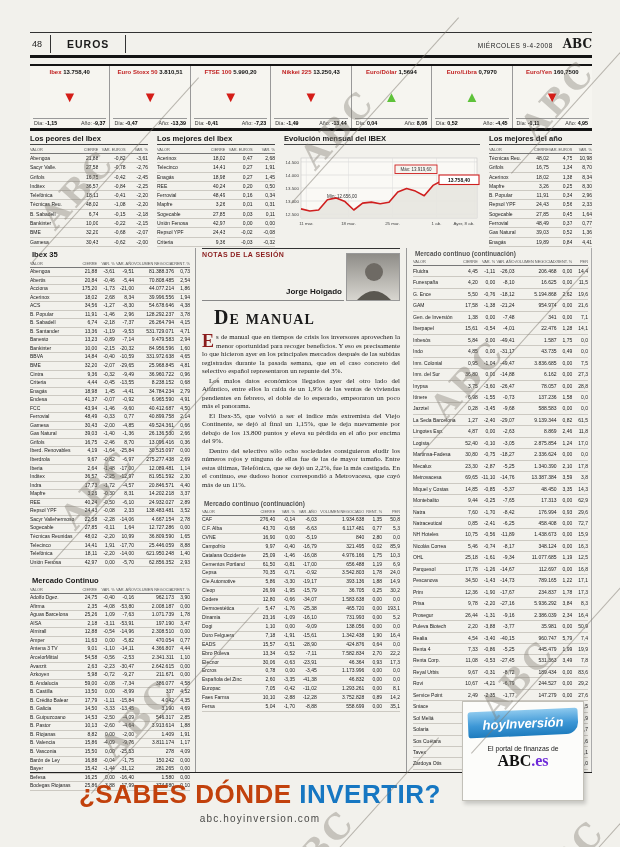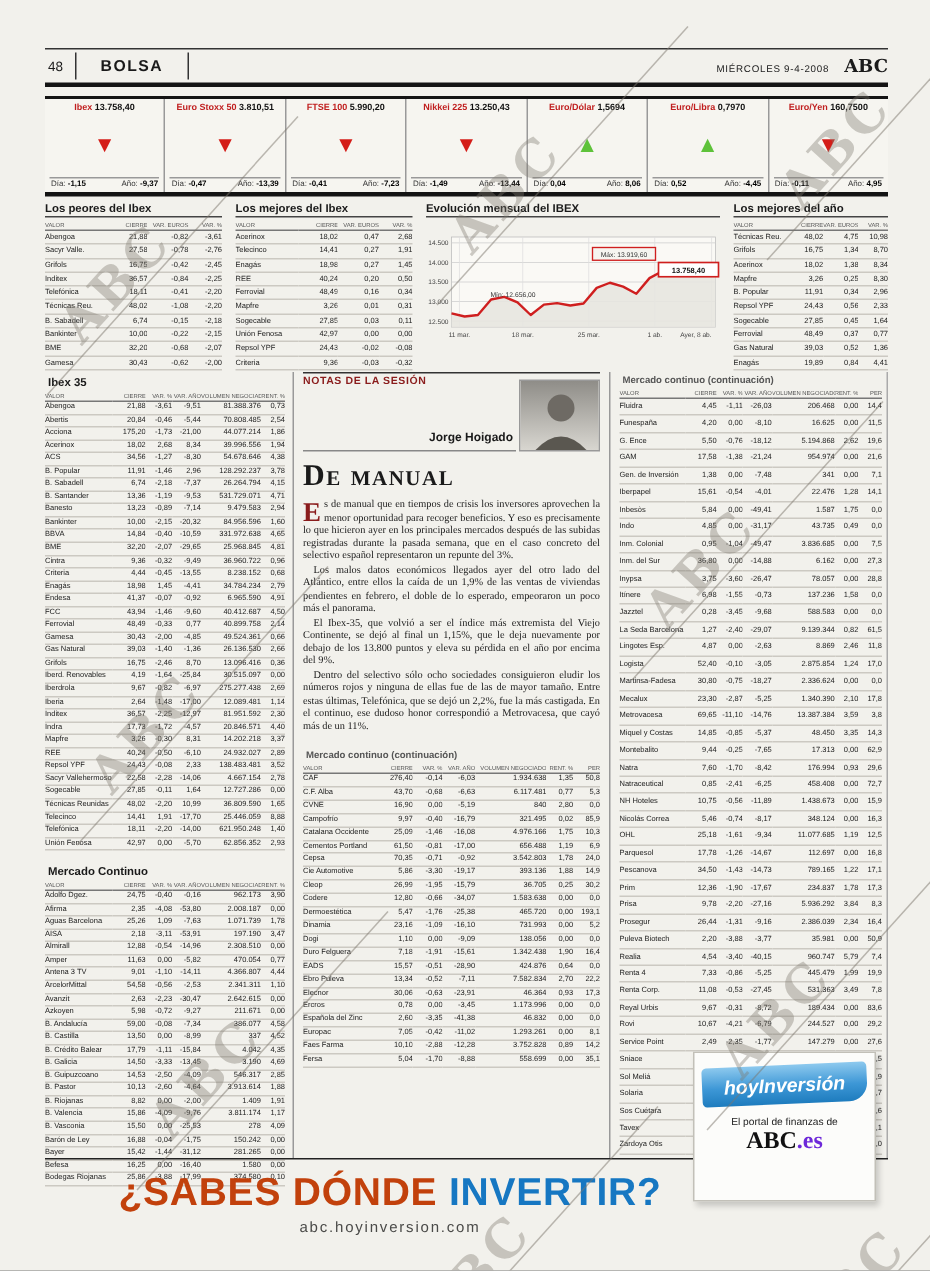--- a/index.html
+++ b/index.html
@@ -58,21 +58,21 @@
   .sec-title{font-size:7.6px;font-weight:bold;margin:2px 2px 1px;}
   .sec-title.gray{color:#555;font-size:6.4px;}
   .mc-gap{height:7px;}
   
   .art-head{position:relative;height:52px;border-top:1.2px solid #333;}
   .kicker{color:#8a1c1c;font-weight:bold;font-size:7px;letter-spacing:.4px;padding-top:2px;}
   .aphoto{position:absolute;right:0;top:4px;width:52px;height:46px;border:.5px solid #999;}
   .abyline{position:absolute;right:58px;bottom:5px;font-weight:bold;font-size:8px;}
   .art-rule{border-bottom:1px solid #888;}
   .headline{font-family:"Liberation Serif",serif;font-variant:small-caps;font-weight:600;
-      font-size:20px;letter-spacing:1px;margin:5px 0 4px;}
+      font-size:20px;letter-spacing:1px;margin:5px 12px 4px;}
   .article p{font-family:"Liberation Serif",serif;font-size:6.9px;line-height:8.5px;
       text-align:justify;margin:0 0 1px;text-indent:7px;}
   .article p:first-of-type{text-indent:0;}
   .article p:first-of-type::first-letter{float:left;font-size:18px;line-height:14px;
       padding:1px 2px 0 0;color:#8a1c1c;font-weight:bold;}
   .art-bottom-gap{height:8px;}
   
   .adband{position:absolute;left:30px;right:28px;top:772px;height:70px;border-top:1.5px solid #222;}
   .ad-text{position:absolute;left:0;top:6px;width:460px;text-align:center;font-size:26px;
       font-weight:bold;letter-spacing:.5px;white-space:nowrap;}
@@ -116,21 +116,21 @@
     </div>
   <div class="wm" style="left:230px;top:830px">
       <span>ABC</span>
     </div>
   <div class="wm" style="left:480px;top:840px">
       <span>ABC</span>
     </div>
 
   <div class="masthead">
     <span class="mh-num">48</span>
-    <span class="mh-sec">BOLSA</span>
+    <span class="mh-sec">EUROS</span>
     <span class="mh-right">
       <span class="mh-date">MIÉRCOLES 9-4-2008</span>
       <span class="mh-brand">ABC</span>
     </span>
   </div>
 
   <div class="ticker">
       <div class="tcell">
         <div class="trow1"><span class="tname">Ibex</span> <span class="tval">13.758,40</span></div>
         <div class="tarrow down">▼</div>

